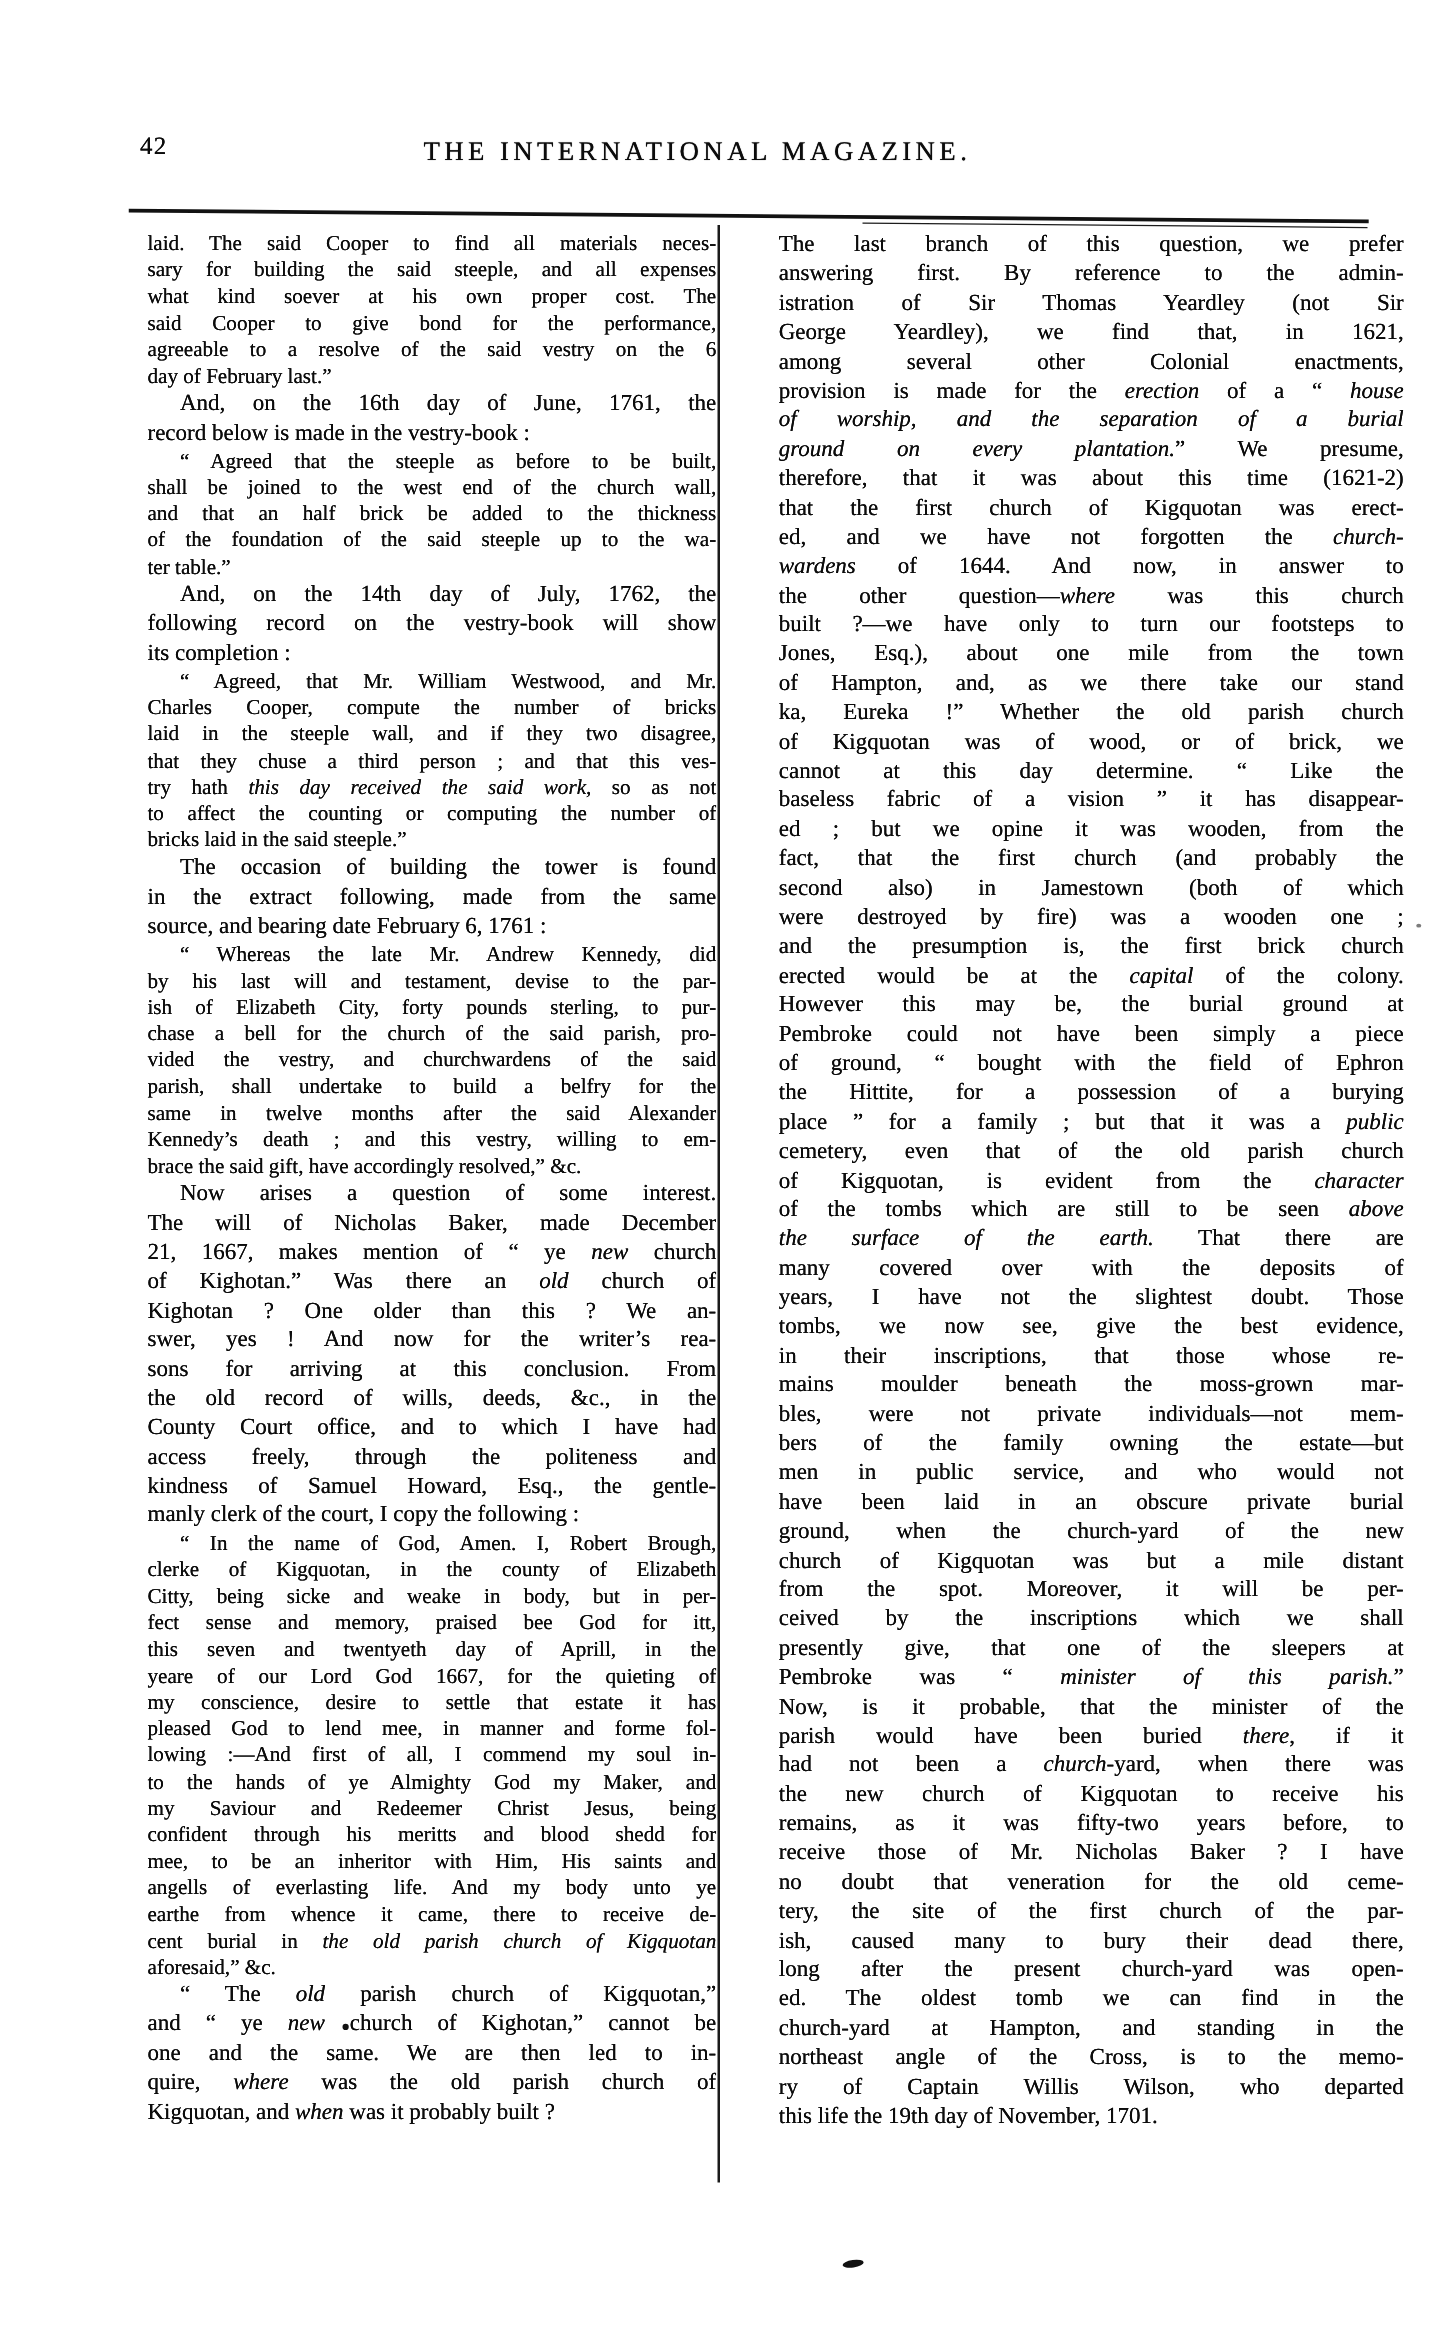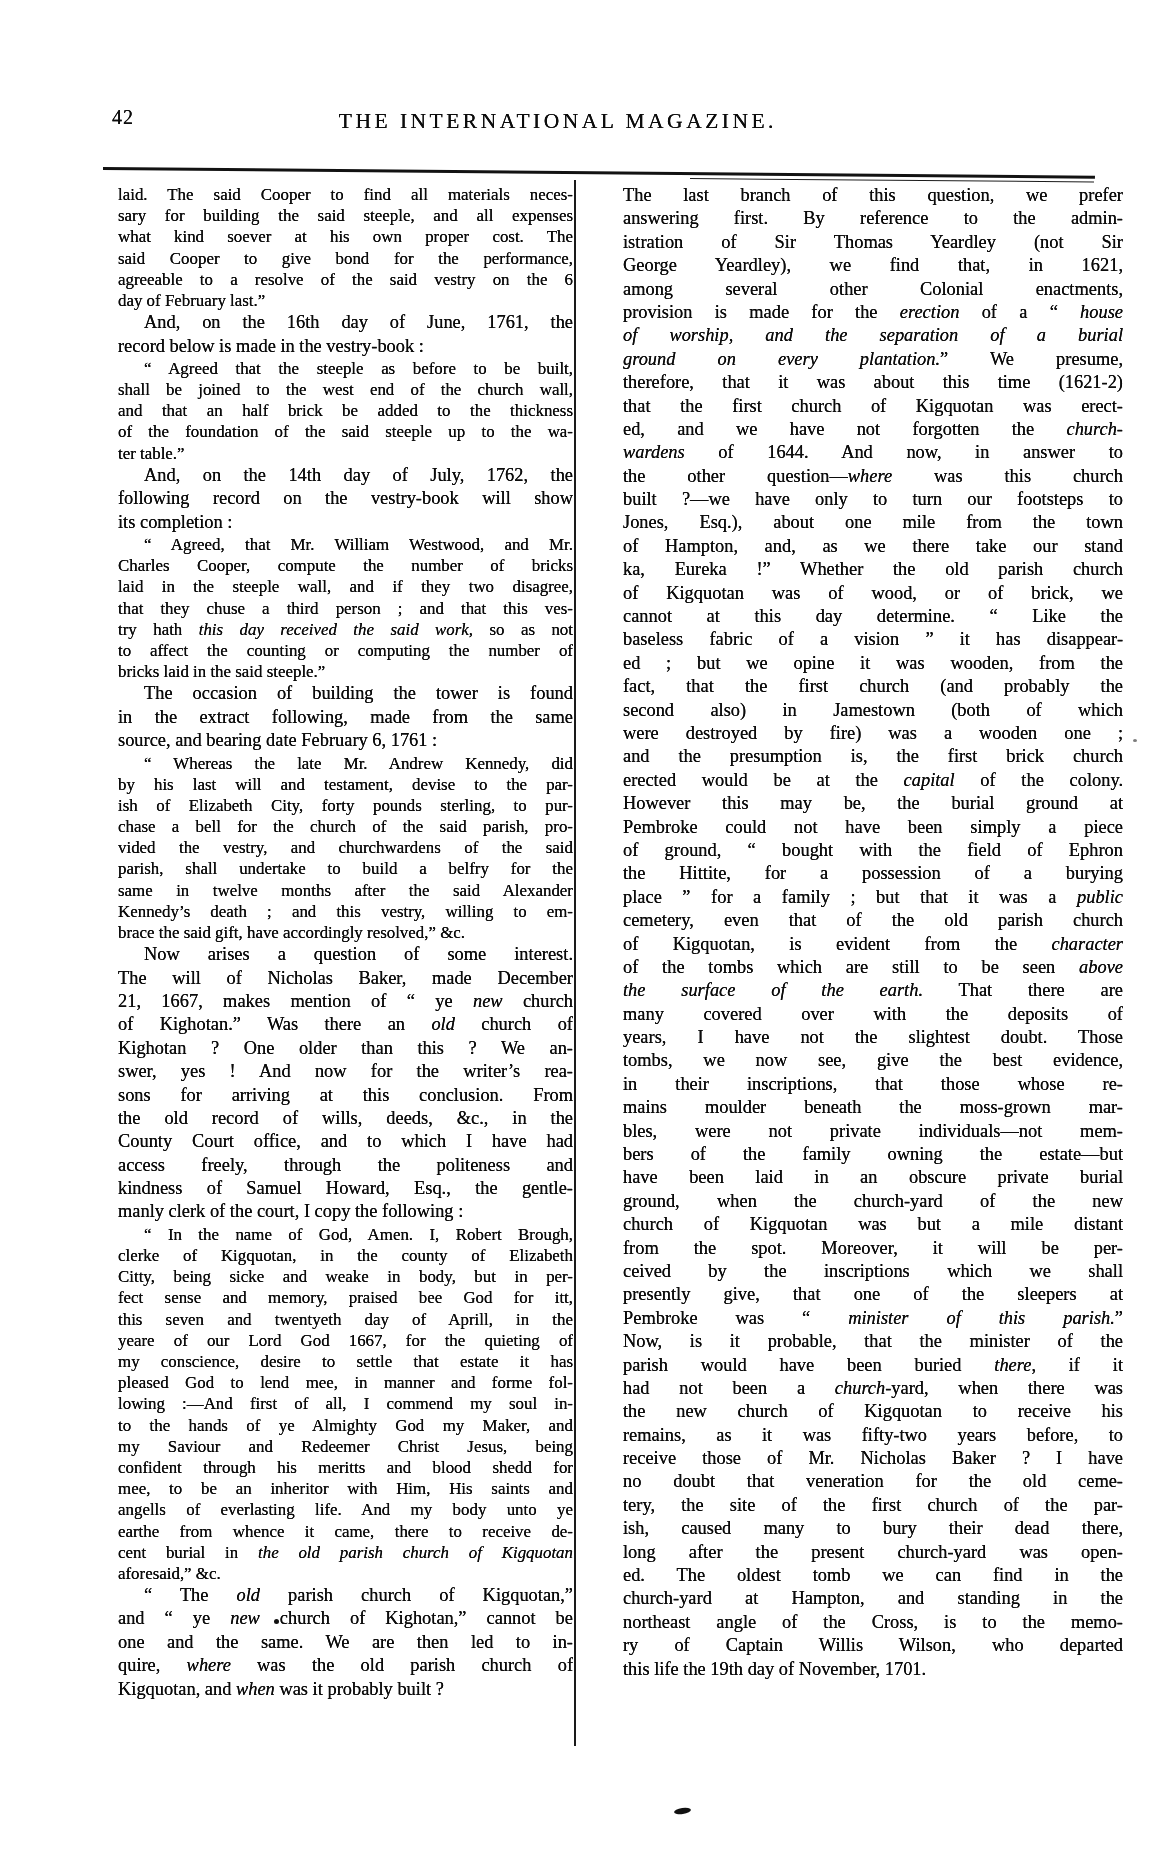--- a/index.html
+++ b/index.html
@@ -181,20 +181,21 @@
         <div class="line">of Kigquotan, is evident from the <i>character</i></div>
         <div class="line">of the tombs which are still to be seen <i>above</i></div>
         <div class="line"><i>the surface of the earth.</i> That there are</div>
         <div class="line">many covered over with the deposits of</div>
         <div class="line">years, I have not the slightest doubt. Those</div>
         <div class="line">tombs, we now see, give the best evidence,</div>
         <div class="line">in their inscriptions, that those whose re-</div>
         <div class="line">mains moulder beneath the moss-grown mar-</div>
         <div class="line">bles, were not private individuals—not mem-</div>
         <div class="line">bers of the family owning the estate—but</div>
+        <div class="line">men in public service, and who would not</div>
         <div class="line">have been laid in an obscure private burial</div>
         <div class="line">ground, when the church-yard of the new</div>
         <div class="line">church of Kigquotan was but a mile distant</div>
         <div class="line">from the spot. Moreover, it will be per-</div>
         <div class="line">ceived by the inscriptions which we shall</div>
         <div class="line">presently give, that one of the sleepers at</div>
         <div class="line">Pembroke was “ <i>minister of this parish.</i>”</div>
         <div class="line">Now, is it probable, that the minister of the</div>
         <div class="line">parish would have been buried <i>there</i>, if it</div>
         <div class="line">had not been a <i>church</i>-yard, when there was</div>

